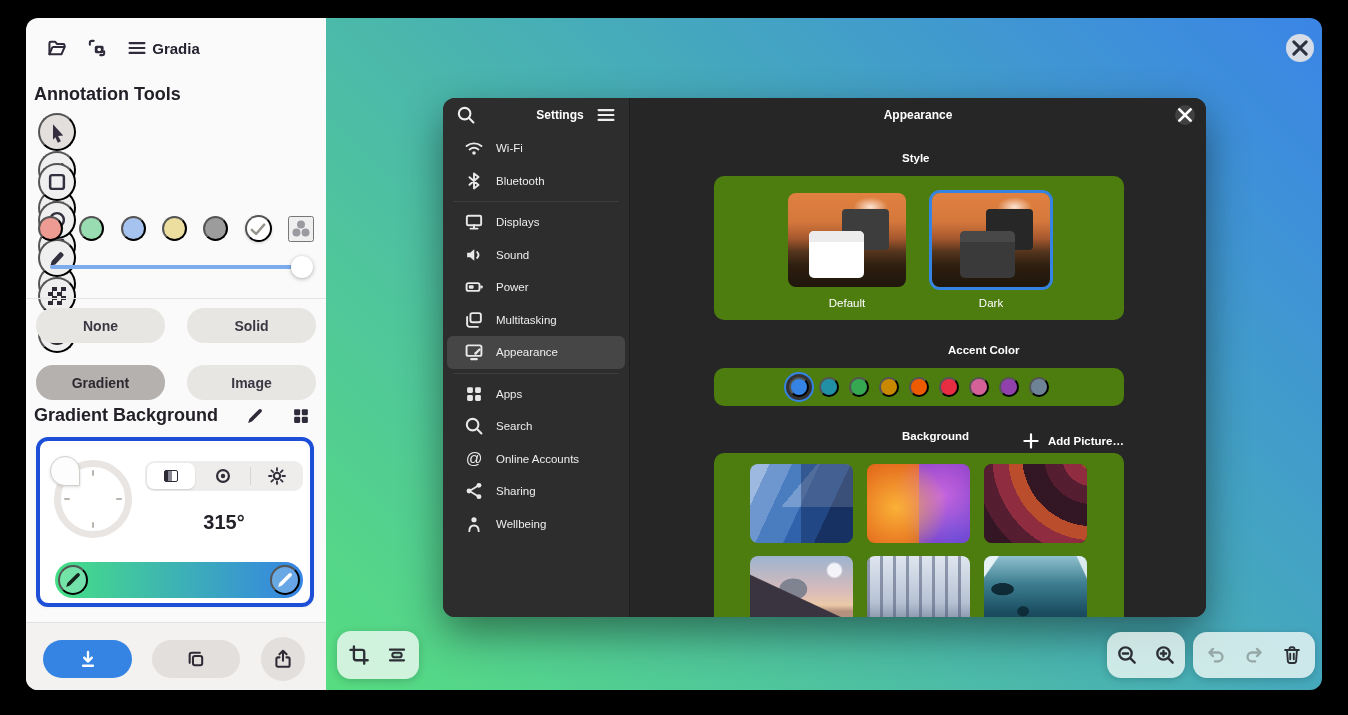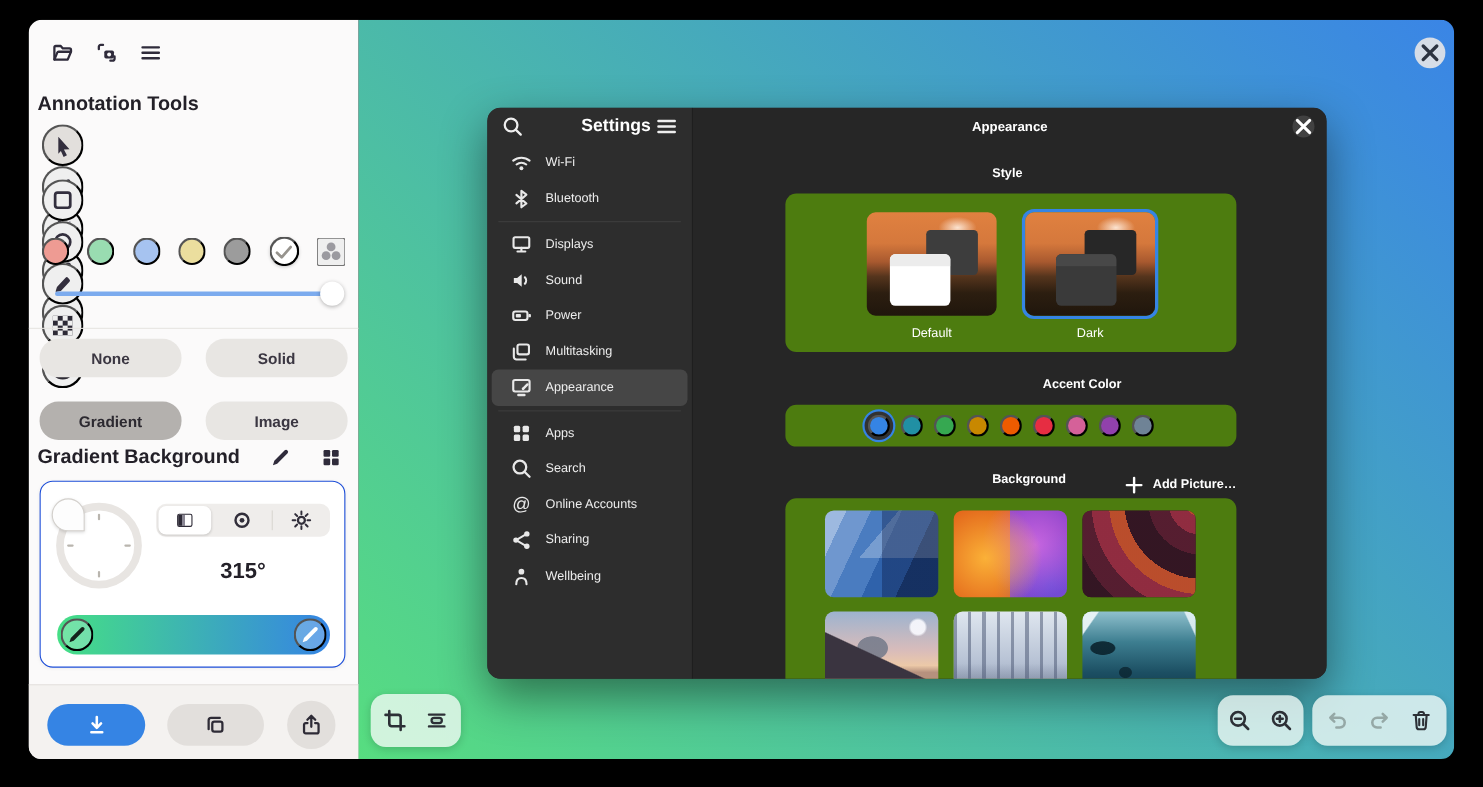--- a/index.html
+++ b/index.html
@@ -39,21 +39,21 @@
   .slider .track { position:absolute; left:0; right:0; top:9px; height:4px; border-radius:2px; background:#7cabee; }
   .slider .handle { position:absolute; right:-11px; top:0; width:22px; height:22px; border-radius:50%; background:#fff; box-shadow:0 1px 4px rgba(0,0,0,.3); }
   .sb-div { position:absolute; left:0; right:0; top:280px; height:1px; background:#e7e5e2; }
   .mode-grid { position:absolute; left:10px; right:10px; top:290px; display:grid; grid-template-columns:1fr 1fr; gap:22px; }
   .mode-btn { height:35px; border-radius:17px; background:#e8e6e3; border:none; font-family:inherit; font-weight:bold; font-size:14px; color:#3b3742; display:flex; align-items:center; justify-content:center; }
   .mode-btn.sel { background:#b4b1ae; color:#2c2930; }
   .h-grad { top:387px; }
   .gb-icons { position:absolute; right:12px; top:385px; display:flex; gap:14px; color:#2f2b3b; }
   .gb-icons .hbtn { width:26px; height:26px; }
   .gb-icons svg { width:18px; height:18px; }
-  .gcard { position:absolute; left:10px; top:419px; width:278px; height:170px; background:#fff; border:1px solid #1d4ed8; border-radius:12px; box-shadow:0 1px 3px rgba(0,0,0,.05); }
+  .gcard { position:absolute; left:10px; top:419px; width:278px; height:170px; background:#fff; border:4px solid #1d4ed8; border-radius:12px; box-shadow:0 1px 3px rgba(0,0,0,.05); }
   .dial { position:absolute; left:14px; top:19px; width:78px; height:78px; border-radius:50%; border:7px solid #e8e5e2; }
   .dial .tick { position:absolute; background:#b9b5ae; border-radius:1px; }
   .tick-n { left:31px; top:3px; width:2px; height:6px; }
   .tick-s { left:31px; top:55px; width:2px; height:6px; }
   .tick-w { left:3px; top:31px; width:6px; height:2px; }
   .tick-e { left:55px; top:31px; width:6px; height:2px; }
   .dial-handle { position:absolute; left:10px; top:15px; width:30px; height:30px; background:#fdfdfd; border:1px solid #d3d0cc; border-radius:50% 50% 0 50%; box-shadow:0 1px 3px rgba(0,0,0,.15); }
   .segbox { position:absolute; left:105px; top:20px; width:158px; height:30px; background:#efedeb; border-radius:9px; display:flex; align-items:center; }
   .seg { flex:1; height:26px; margin:2px; border-radius:7px; display:flex; align-items:center; justify-content:center; color:#312e3a; }
   .seg.sel { background:#fff; box-shadow:0 1px 2px rgba(0,0,0,.12); }
@@ -84,21 +84,21 @@
   .pill-crop { left:311px; top:613px; width:82px; height:48px; }
   .pill-zoom { left:1081px; top:614px; width:78px; height:46px; }
   .pill-act  { left:1167px; top:614px; width:122px; height:46px; }
   .canvas-close { position:absolute; left:1260px; top:16px; width:28px; height:28px; border-radius:50%; background:#d6dde7; border:none; color:#2c3340; display:flex; align-items:center; justify-content:center; }
   .canvas-close svg { width:12px; height:12px; }
 
   
   .setwin { position:absolute; left:443px; top:98px; width:763px; height:519px; border-radius:12px; overflow:hidden; background:#262626; box-shadow:0 16px 42px rgba(0,0,0,.45); }
   .set-side { position:absolute; left:0; top:0; width:187px; height:100%; background:#2d2d2d; border-right:1px solid #1e1e1e; }
   .set-side-head { position:absolute; left:0; top:0; width:100%; height:34px; display:flex; align-items:center; padding:0 12px; color:#fff; }
-  .set-side-head .ttl { position:absolute; left:16px; right:0; text-align:center; font-size:16px; font-weight:bold; color:#fff;padding-left:32px; }
+  .set-side-head .ttl { position:absolute; left:16px; right:0; text-align:center; font-size:12px; font-weight:bold; color:#fff;padding-left:32px; }
   .sico { width:22px; height:22px; display:flex; align-items:center; justify-content:center; color:#eee; background:transparent; border:none; }
   .sico svg { width:14px; height:14px; }
   .sburger { margin-left:auto; }
   .set-items { position:absolute; left:0; top:34px; width:100%; }
   .sitem { height:32.5px; display:flex; align-items:center; gap:11px; padding:0 4px 0 16px; margin:0 4px; border-radius:6px; color:#ededed; font-size:11.5px; }
   .sitem svg { width:14px; height:14px; flex:none; color:#e8e8e8; }
   .sitem.sel { background:#464646; }
   .sdiv { height:1px; background:#3d3d3d; margin:4px 10px; }
   .set-main { position:absolute; left:187px; top:0; right:0; bottom:0; background:#262626; }
   .set-main-head { position:absolute; left:0; top:0; width:100%; height:34px; }
@@ -159,20 +159,21 @@
                 radial-gradient(ellipse at 38% 70%, rgba(8,30,40,.7) 0 6%, transparent 7%); }
 </style>
 </head>
 <body>
 
 <div class="stage">
   <div class="app-window">
 
     <div class="sidebar">
       <div class="sb-header">
+        <span class="sb-title">Gradia</span>
         <button class="hbtn">
             <span style="display: flex; width: 100%; height: 100%; max-width: 22px; max-height: 22px; align-items: center; justify-content: center;">
               <svg viewBox="0 0 16 16" fill="none" stroke="currentColor" stroke-width="1.5" stroke-linecap="round" stroke-linejoin="round" style="width:100%;height:100%">
                 <path d="M2.5 12.5v-8a1 1 0 0 1 1-1h3.2l1.4 1.6h4.4a1 1 0 0 1 1 1v1"></path>
                 <path d="M2.5 12.5l1.9-4.6a1 1 0 0 1 .9-.6h8.2l-2.2 5.2z"></path>
               </svg>
             </span>
           </button>
         <button class="hbtn">
             <span style="display: flex; width: 100%; height: 100%; max-width: 22px; max-height: 22px; align-items: center; justify-content: center;">

